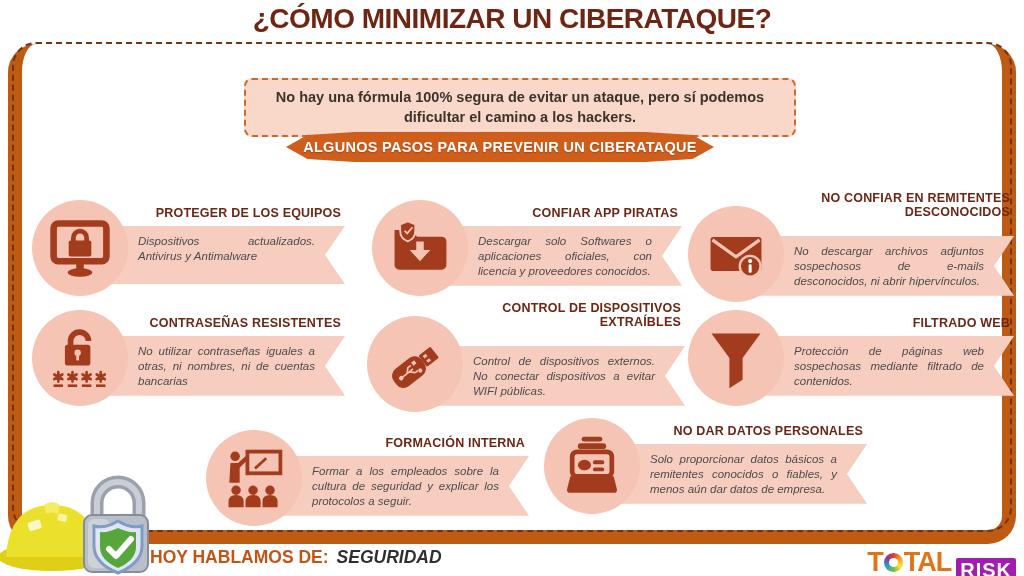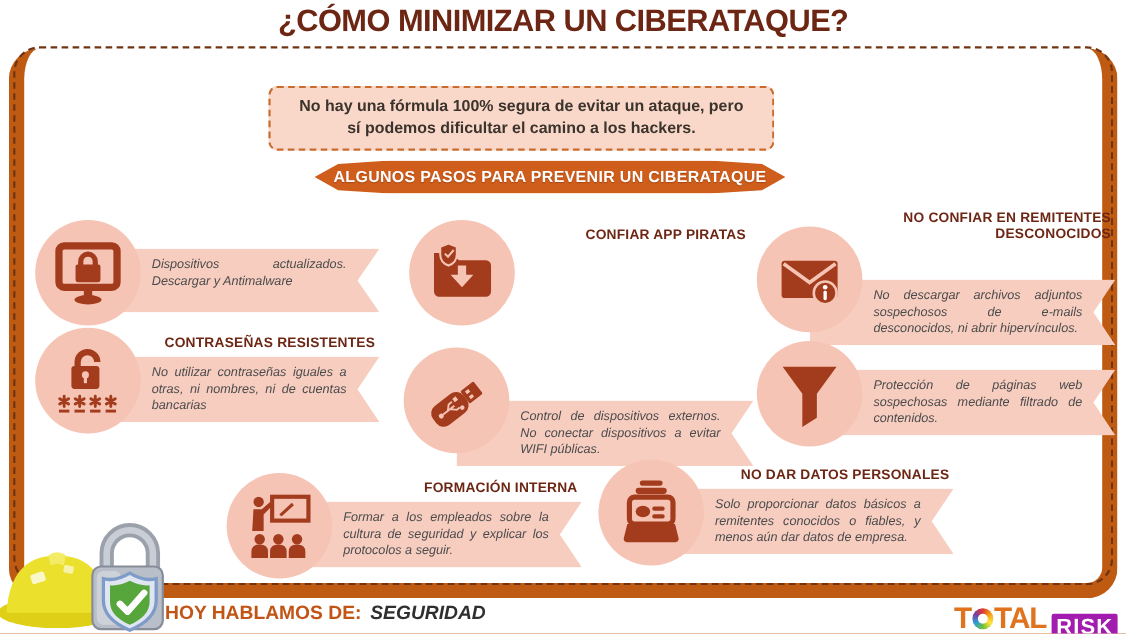--- a/index.html
+++ b/index.html
@@ -16,28 +16,28 @@
   .frame{
     position:absolute;left:8px;top:44px;width:1008px;height:500px;box-sizing:border-box;
     border:14px solid #bf5a12;border-top:none;border-radius:28px;
   }
   .frame-dash{
     position:absolute;left:12px;top:42px;width:1000px;height:490px;box-sizing:border-box;
     border:2px dashed #703413;border-radius:24px;pointer-events:none;
   }
   
   .intro{
-    position:absolute;left:244px;top:78px;width:460px;box-sizing:border-box;
+    position:absolute;left:244px;top:78px;width:552px;box-sizing:border-box;
     background:#f9d8c9;border:2px dashed #c96b2d;border-radius:8px;
     padding:8px 26px;text-align:center;
     font-size:14.5px;font-weight:600;color:#3b332c;line-height:1.35;
   }
   
   .banner{
-    position:absolute;left:286px;top:146px;width:428px;height:30px;
+    position:absolute;left:286px;top:132px;width:428px;height:30px;
     background:#cf5d1b;color:#ffffff;
     display:flex;align-items:center;justify-content:center;
     font-size:14.5px;font-weight:800;letter-spacing:.3px;
     clip-path:polygon(0% 50%,5% 10%,16% 0%,84% 0%,95% 10%,100% 50%,95% 90%,84% 100%,16% 100%,5% 90%);
     text-shadow:0 1px 1px rgba(90,30,0,.35);
   }
   
   .item{position:absolute;height:106px;}
   .circle{
     position:absolute;left:2px;top:2px;width:96px;height:96px;border-radius:50%;
@@ -49,21 +49,21 @@
     font-size:12.5px;font-weight:800;color:#6d2613;letter-spacing:.2px;line-height:1.15;z-index:3;
   }
   .ribbon{
     position:absolute;left:50px;right:0;top:28px;min-height:58px;box-sizing:border-box;
     background:#f7cdc0;
     clip-path:polygon(0 0,100% 0,calc(100% - 20px) 50%,100% 100%,0 100%);
     padding:8px 30px 7px 58px;z-index:1;
     font-style:italic;font-size:11.5px;color:#4c4c4c;line-height:1.3;text-align:justify;
   }
   .item.tall .it-title{top:-7px;}
-  .item.tall .ribbon{top:56px;}
+  .item.tall .ribbon{top:38px;}
   .item.tall .circle{top:8px;}
   
   .badge-art{position:absolute;left:-2px;top:464px;z-index:5;}
   .footer-line{position:absolute;left:150px;top:547px;font-size:17.5px;font-weight:800;z-index:4;}
   .footer-label{color:#c25415;margin-top:43px;}
   .footer-topic{color:#2f2f2f;margin-left:8px;font-style:italic;}
   .logo{position:absolute;right:8px;top:542px;display:flex;align-items:center;z-index:4;}
   .logo-total{font-size:27px;font-weight:800;color:#e0731d;letter-spacing:-1px;display:flex;align-items:center;}
   .logo-ring{
     display:inline-block;width:19px;height:19px;border-radius:50%;margin:0 1px;position:relative;
@@ -83,34 +83,36 @@
 <div class="page-title">¿CÓMO MINIMIZAR UN CIBERATAQUE?</div>
 
 <div class="frame"></div>
 <div class="frame-dash"></div>
 
 <div class="intro">No hay una fórmula 100% segura de evitar un ataque, pero sí podemos dificultar el camino a los hackers.</div>
 
 <div class="banner">ALGUNOS PASOS PARA PREVENIR UN CIBERATAQUE</div>
 
 <div class="item" style="left:30px;top:198px;width:315px;">
-  <div class="ribbon">Dispositivos actualizados. Descargar y Antimalware</div>
+  <div class="it-title">PROTEGER DE LOS EQUIPOS</div>
+  <div class="ribbon">Dispositivos actualizados. Antivirus y Antimalware</div>
   <div class="circle">
     <svg viewBox="0 0 70 70">
       <rect x="7" y="9" width="56" height="40" rx="5" fill="none" stroke="#a33b1d" stroke-width="7"></rect>
       <path d="M28 28 v-4 a7 7 0 0 1 14 0 v4" fill="none" stroke="#a33b1d" stroke-width="5"></path>
       <rect x="23" y="27" width="24" height="17" rx="2" fill="#a33b1d"></rect>
       <rect x="31" y="52" width="8" height="6" fill="#a33b1d"></rect>
       <ellipse cx="35" cy="61" rx="13" ry="4.5" fill="#a33b1d"></ellipse>
     </svg>
   </div>
 </div>
 
 <div class="item" style="left:370px;top:198px;width:312px;">
   <div class="it-title">CONFIAR APP PIRATAS</div>
+  <div class="ribbon">Descargar solo Softwares o aplicaciones oficiales, con licencia y proveedores conocidos.</div>
   <div class="circle">
     <svg viewBox="0 0 70 70">
       <path d="M8 16 h17 l7 7 h26 a5 5 0 0 1 5 5 v25 a5 5 0 0 1 -5 5 H13 a5 5 0 0 1 -5 -5 z" fill="#a33b1d"></path>
       <path d="M31 28 h8 v9 h7 l-11 12 -11 -12 h7 z" fill="#f5c4b4"></path>
       <path d="M14 10 l8 -3.2 8 3.2 v7 q0 8 -8 11 q-8 -3 -8 -11 z" fill="#a33b1d" stroke="#f5c4b4" stroke-width="2"></path>
       <path d="M18.5 16.5 l3 3 5.5 -6.5" stroke="#f5c4b4" stroke-width="2" fill="none"></path>
     </svg>
   </div>
 </div>
 
@@ -121,21 +123,21 @@
     <svg viewBox="0 0 70 70">
       <rect x="8" y="17" width="54" height="36" rx="3" fill="#a33b1d"></rect>
       <path d="M10 20 L35 38 L60 20" fill="none" stroke="#f5c4b4" stroke-width="3.5"></path>
       <circle cx="50" cy="48" r="11" fill="#a33b1d" stroke="#f5c4b4" stroke-width="2.5"></circle>
       <circle cx="50" cy="42.5" r="2.2" fill="#ffffff"></circle>
       <rect x="48.4" y="46" width="3.2" height="9" rx="1.4" fill="#ffffff"></rect>
     </svg>
   </div>
 </div>
 
-<div class="item" style="left:30px;top:296px;width:315px;">
+<div class="item" style="left:30px;top:308px;width:315px;">
   <div class="it-title">CONTRASEÑAS RESISTENTES</div>
   <div class="ribbon">No utilizar contraseñas iguales a otras, ni nombres, ni de cuentas bancarias</div>
   <div class="circle">
     <svg viewBox="0 0 70 70">
       <path d="M25 22 v-5 a9.5 9.5 0 0 1 19 0" fill="none" stroke="#a33b1d" stroke-width="6"></path>
       <rect x="19" y="21" width="27" height="22" rx="3" fill="#a33b1d"></rect>
       <circle cx="32.5" cy="29.5" r="3.4" fill="#f5c4b4"></circle>
       <rect x="31" y="31" width="3" height="6.5" fill="#f5c4b4"></rect>
       <g stroke="#a33b1d" stroke-width="2.8" stroke-linecap="round">
         <g transform="translate(12,55)">
@@ -155,38 +157,40 @@
         <rect x="7" y="63" width="10" height="2.8"></rect>
           <rect x="22" y="63" width="10" height="2.8"></rect>
         <rect x="37" y="63" width="10" height="2.8"></rect>
           <rect x="52" y="63" width="10" height="2.8"></rect>
       </g>
     </svg>
   </div>
 </div>
 
 <div class="item tall" style="left:365px;top:308px;width:320px;">
+  <div class="it-title">CONTROL DE DISPOSITIVOS EXTRAÍBLES</div>
   <div class="ribbon">Control de dispositivos externos. No conectar dispositivos a evitar WIFI públicas.</div>
   <div class="circle">
     <svg viewBox="0 0 70 70">
       <g transform="rotate(-38 35 38)">
         <rect x="8" y="27" width="37" height="23" rx="9" fill="#a33b1d"></rect>
         <rect x="45" y="31" width="16" height="15" rx="1.5" fill="#a33b1d"></rect>
         <rect x="48.5" y="34" width="4" height="3.2" fill="#f5c4b4"></rect>
         <rect x="48.5" y="40" width="4" height="3.2" fill="#f5c4b4"></rect>
         <circle cx="16" cy="38.5" r="2.4" fill="#f5c4b4"></circle>
         <path d="M18 38.5 h14 M24 38.5 l4.5 -4.5 h4 M27 38.5 l4.5 4.5 h3.5" stroke="#f5c4b4" stroke-width="1.8" fill="none"></path>
         <rect x="34.5" y="32" width="4" height="4" fill="#f5c4b4"></rect>
         <circle cx="37" cy="44.5" r="2.2" fill="#f5c4b4"></circle>
       </g>
     </svg>
   </div>
 </div>
 
 <div class="item" style="left:686px;top:308px;width:328px;">
+  <div class="it-title">FILTRADO WEB</div>
   <div class="ribbon">Protección de páginas web sospechosas mediante filtrado de contenidos.</div>
   <div class="circle">
     <svg viewBox="0 0 70 70">
       <path d="M9 9 H61 L42 35 V58 L28 67 V35 Z" fill="#a33b1d"></path>
     </svg>
   </div>
 </div>
 
 <div class="item" style="left:204px;top:428px;width:325px;">
   <div class="it-title">FORMACIÓN INTERNA</div>

